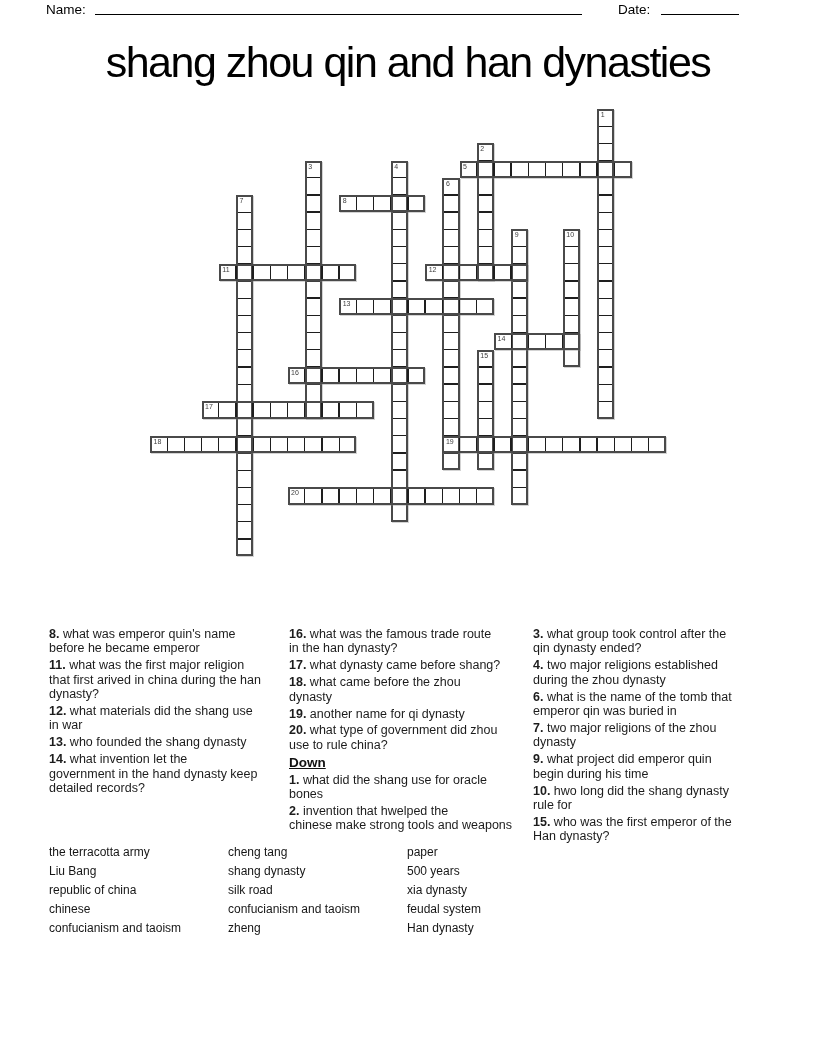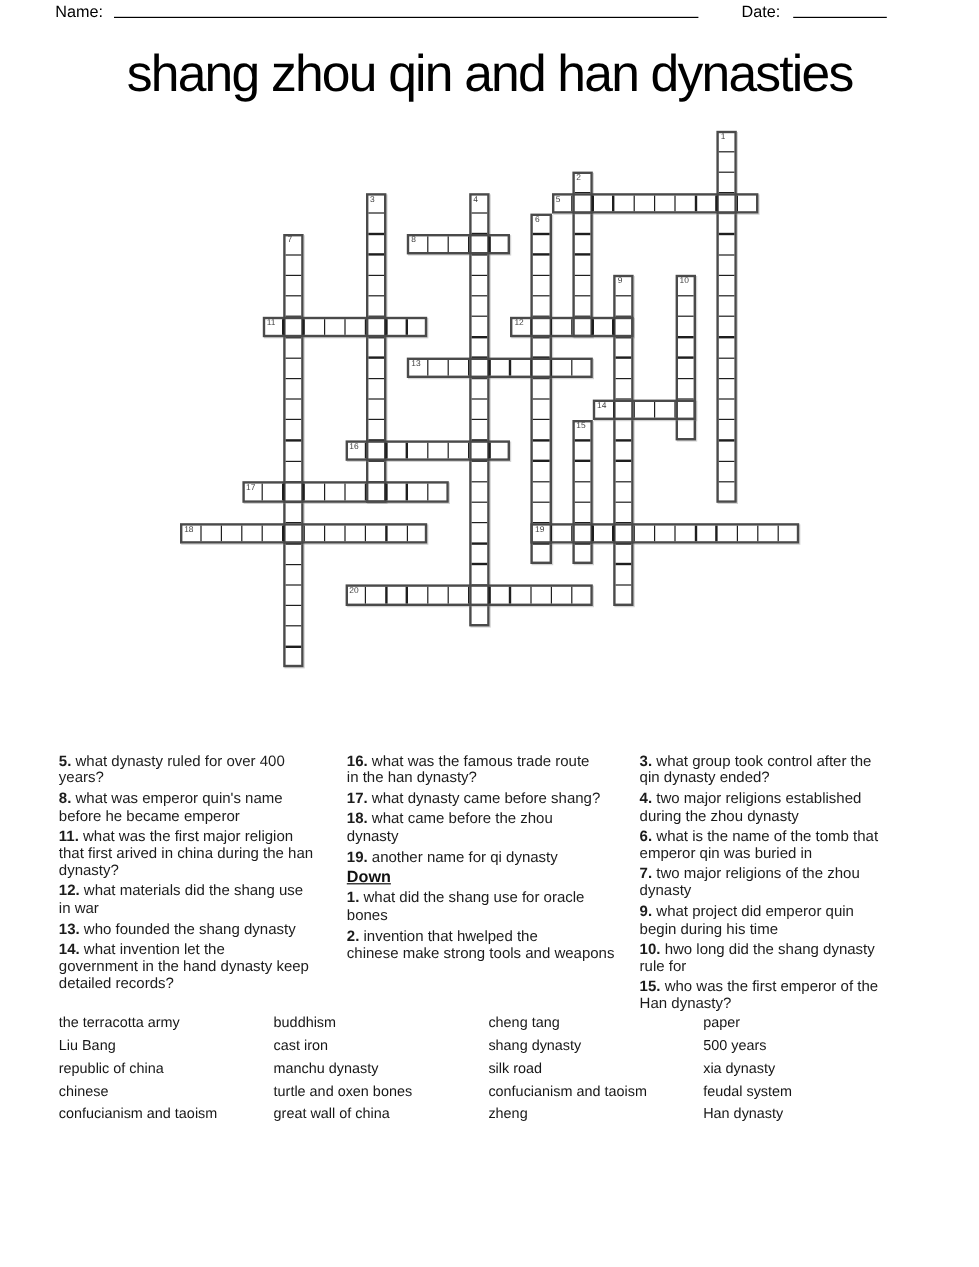--- a/index.html
+++ b/index.html
@@ -348,41 +348,41 @@
         <div class="divider" style="left: 134.9px; top: 0px; bottom: 0px; width: 1.4px;"></div>
         <div class="divider" style="left: 152.1px; top: 0px; bottom: 0px; width: 1.4px;"></div>
         <div class="divider" style="left: 169.3px; top: 0px; bottom: 0px; width: 1.4px;"></div>
         <div class="divider" style="left: 186.5px; top: 0px; bottom: 0px; width: 1.4px;"></div>
         <span class="num">20</span>
       </div>
     </div>
 
   <div class="clues">
     <div class="clue-col" id="clue-col-1">
-        <p class="clue"><span class="clue-num">5.</span><span class="clue-text"> what dynasty ruled for over 400
-years?</span></p>
         <p class="clue"><span class="clue-num">8.</span><span class="clue-text"> what was emperor quin's name
 before he became emperor</span></p>
         <p class="clue"><span class="clue-num">11.</span><span class="clue-text"> what was the first major religion
 that first arived in china during the han
 dynasty?</span></p>
         <p class="clue"><span class="clue-num">12.</span><span class="clue-text"> what materials did the shang use
 in war</span></p>
         <p class="clue"><span class="clue-num">13.</span><span class="clue-text"> who founded the shang dynasty</span></p>
         <p class="clue"><span class="clue-num">14.</span><span class="clue-text"> what invention let the
 government in the hand dynasty keep
 detailed records?</span></p>
       </div>
     <div class="clue-col" id="clue-col-2">
         <p class="clue"><span class="clue-num">16.</span><span class="clue-text"> what was the famous trade route
 in the han dynasty?</span></p>
         <p class="clue"><span class="clue-num">17.</span><span class="clue-text"> what dynasty came before shang?</span></p>
         <p class="clue"><span class="clue-num">18.</span><span class="clue-text"> what came before the zhou
 dynasty</span></p>
         <p class="clue"><span class="clue-num">19.</span><span class="clue-text"> another name for qi dynasty</span></p>
+        <p class="clue"><span class="clue-num">20.</span><span class="clue-text"> what type of government did zhou
+use to rule china?</span></p>
         <div class="clue-heading">Down</div>
         <p class="clue"><span class="clue-num">1.</span><span class="clue-text"> what did the shang use for oracle
 bones</span></p>
         <p class="clue"><span class="clue-num">2.</span><span class="clue-text"> invention that hwelped the
 chinese make strong tools and weapons</span></p>
       </div>
     <div class="clue-col" id="clue-col-3">
         <p class="clue"><span class="clue-num">3.</span><span class="clue-text"> what group took control after the
 qin dynasty ended?</span></p>
         <p class="clue"><span class="clue-num">4.</span><span class="clue-text"> two major religions established
@@ -403,27 +403,20 @@
   <div class="wordbank">
     <div class="wb-cols" id="wordbank-cols">
         <div class="wb-col">
           <div class="wb-item">the terracotta army</div>
           <div class="wb-item">Liu Bang</div>
           <div class="wb-item">republic of china</div>
           <div class="wb-item">chinese</div>
           <div class="wb-item">confucianism and taoism</div>
         </div>
         <div class="wb-col">
-          <div class="wb-item">buddhism</div>
-          <div class="wb-item">cast iron</div>
-          <div class="wb-item">manchu dynasty</div>
-          <div class="wb-item">turtle and oxen bones</div>
-          <div class="wb-item">great wall of china</div>
-        </div>
-        <div class="wb-col">
           <div class="wb-item">cheng tang</div>
           <div class="wb-item">shang dynasty</div>
           <div class="wb-item">silk road</div>
           <div class="wb-item">confucianism and taoism</div>
           <div class="wb-item">zheng</div>
         </div>
         <div class="wb-col">
           <div class="wb-item">paper</div>
           <div class="wb-item">500 years</div>
           <div class="wb-item">xia dynasty</div>

